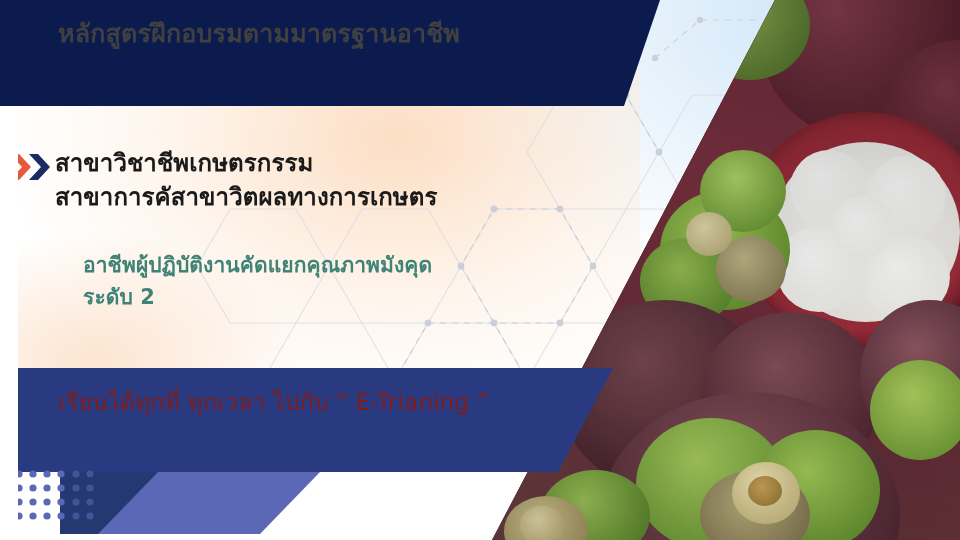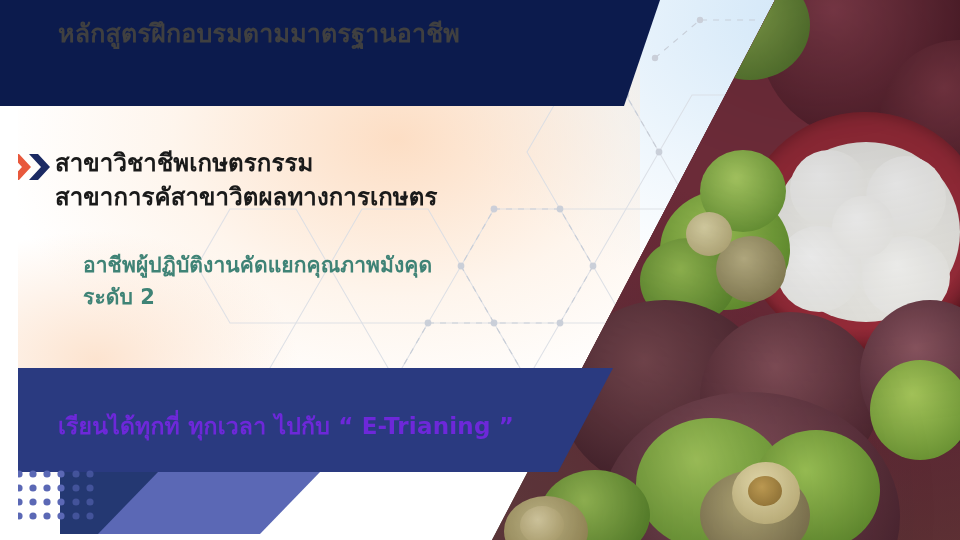--- a/index.html
+++ b/index.html
@@ -47,22 +47,22 @@
   .headings{position:absolute;left:55px;top:146px;width:520px;}
   .h-line{color:#1a1a1a;font-size:24px;font-weight:bold;line-height:1.42;letter-spacing:.1px;}
   .sub-block{position:absolute;left:55px;top:250px;width:520px;margin-left:28px;}
   .s-line{color:#3f8376;font-size:21px;font-weight:bold;line-height:1.5;letter-spacing:.1px;}
   .banner-inner{position:absolute;left:0;top:368px;width:640px;height:104px;
       clip-path:polygon(0 0, 613px 0, 558px 104px, 0 104px);background:#2a3a80;}
   .banner-tail{position:absolute;left:60px;top:472px;width:160px;height:62px;background:#243872;
       clip-path:polygon(0 0, 118px 0, 60px 62px, 0 62px);}
   .banner-peri{position:absolute;left:98px;top:472px;width:240px;height:62px;background:#5b68b5;
       clip-path:polygon(60px 0, 222px 0, 162px 62px, 0 62px);}
-  .banner-text{position:absolute;left:58px;top:408px;width:540px;
-      color:#6d28d9;font-size:23px;font-weight:bold;letter-spacing:.2px;}
+  .banner-text{position:absolute;left:58px;top:384px;width:540px;
+      color:#7f1d1d;font-size:23px;font-weight:normal;letter-spacing:.2px;}
 
   
   .dots{position:absolute;left:0px;top:468px;width:124px;height:56px;}
 
   
   .leftstrip{position:absolute;left:0;top:106px;width:18px;height:434px;background:#ffffff;}
 </style>
 </head>
 <body>
 

